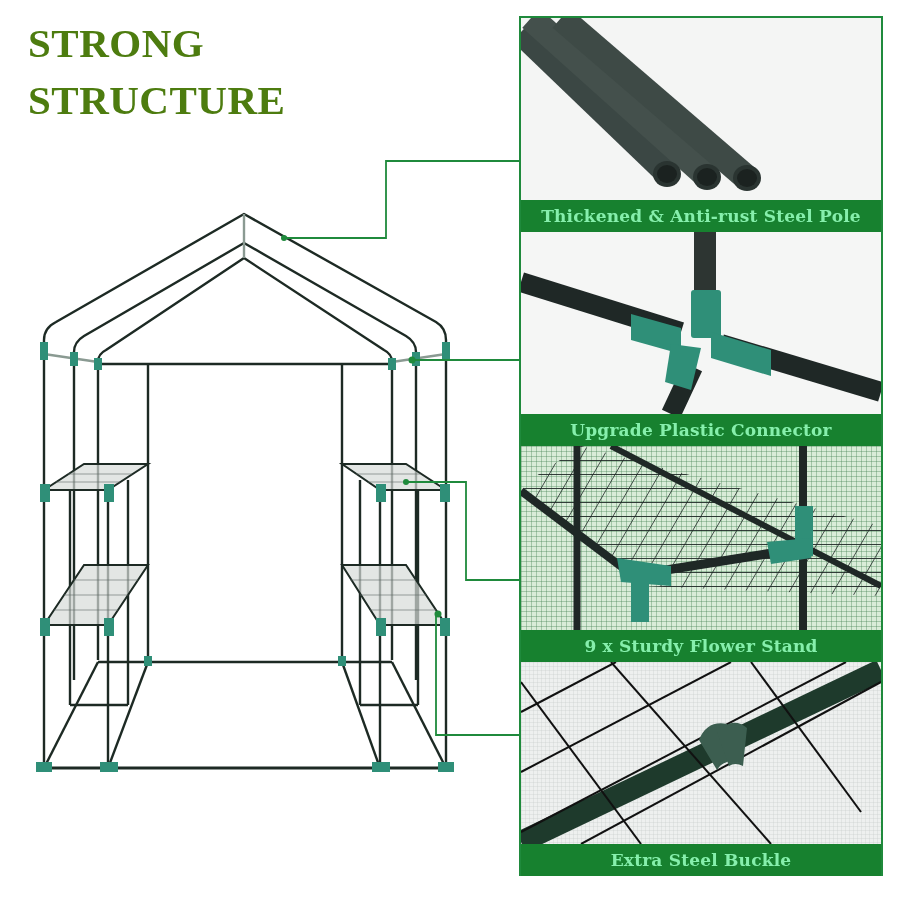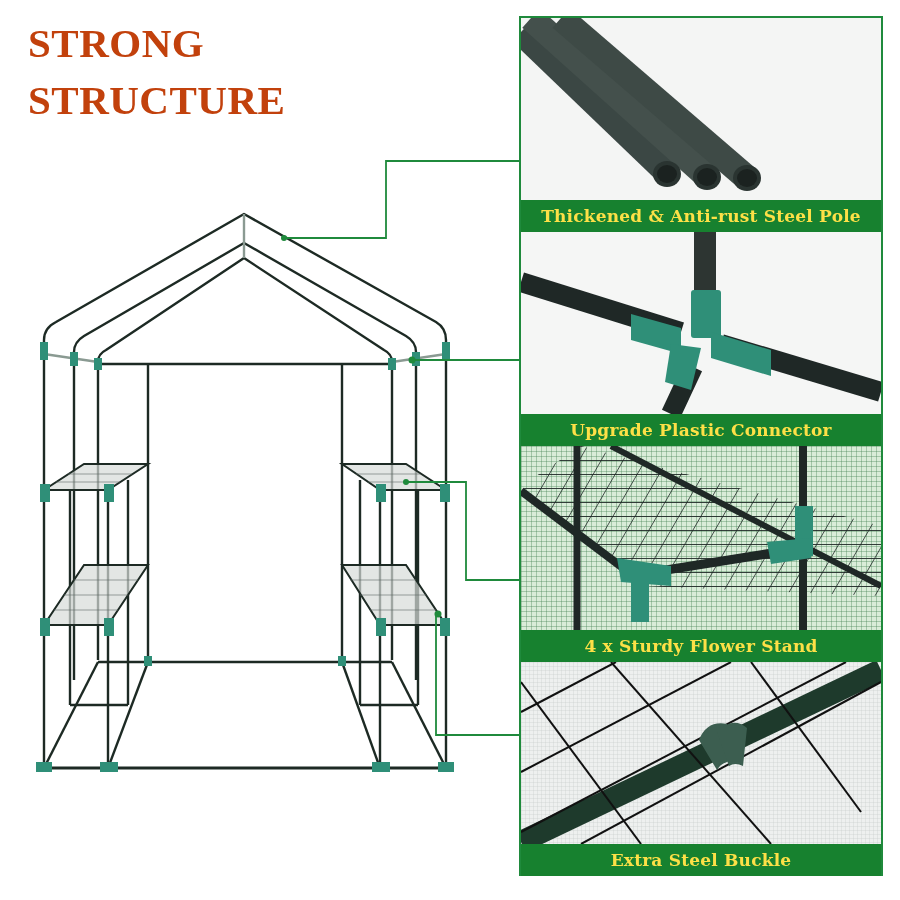--- a/index.html
+++ b/index.html
@@ -1,24 +1,24 @@
 <!DOCTYPE html>
 <html><head>
 <meta charset="utf-8">
 <style>
   html, body { margin: 0; padding: 0; background: #ffffff; }
   body { width: 900px; height: 900px; position: relative; overflow: hidden; font-family: "DejaVu Serif", serif; }
-  .headline { position: absolute; left: 28px; font-family: "Liberation Serif", serif; font-weight: bold; color: #c2410c; font-size: 41px; letter-spacing: 0.5px; line-height: 1; }
+  .headline { position: absolute; left: 28px; font-family: "Liberation Serif", serif; font-weight: bold; color: #4d7c0f; font-size: 41px; letter-spacing: 0.5px; line-height: 1; }
   #h1 { top: 23px; }
   #h2 { top: 80px; }
   .diagram { position: absolute; left: 0; top: 0; width: 900px; height: 900px; }
   .panel-frame { position: absolute; left: 519px; top: 16px; width: 364px; height: 860px; border: 2px solid #1f8a3c; box-sizing: border-box; background: #fff; }
   .panel { position: absolute; left: 521px; width: 360px; overflow: hidden; }
   .panel svg { display: block; }
-  .caption { position: absolute; left: 521px; width: 360px; height: 32px; background: #17812f; color: #fde047; font-family: "DejaVu Serif", serif; font-size: 17px; font-weight: bold; text-align: center; line-height: 32px; white-space: nowrap; letter-spacing: 0.2px; }
+  .caption { position: absolute; left: 521px; width: 360px; height: 32px; background: #17812f; color: #86efac; font-family: "DejaVu Serif", serif; font-size: 17px; font-weight: bold; text-align: center; line-height: 32px; white-space: nowrap; letter-spacing: 0.2px; }
 </style>
 </head>
 <body>
 
 <div id="h1" class="headline">STRONG</div>
 <div id="h2" class="headline">STRUCTURE</div>
 
 <svg class="diagram" viewBox="0 0 900 900" width="900" height="900">
   <g stroke="#1d2a24" stroke-width="2.4" fill="none" stroke-linejoin="round">
 
@@ -169,21 +169,21 @@
     <line x1="120" y1="128" x2="270" y2="104" stroke="#1f2826" stroke-width="9"></line>
     <line x1="90" y1="0" x2="360" y2="140" stroke="#1f2826" stroke-width="6"></line>
     <g fill="#2f8f78">
       <rect x="274" y="60" width="18" height="50"></rect>
       <polygon points="96,112 150,120 150,140 100,136"></polygon>
       <rect x="110" y="130" width="18" height="46"></rect>
       <polygon points="246,96 290,92 290,112 250,118"></polygon>
     </g>
   </svg>
 </div>
-<div class="caption" style="top:630px;">4 x Sturdy Flower Stand</div>
+<div class="caption" style="top:630px;">9 x Sturdy Flower Stand</div>
 
 <div class="panel" style="top:662px;height:182px;">
   <svg width="360" height="182" viewBox="0 0 360 182">
     <defs>
       <pattern id="mesh2" width="4" height="4" patternUnits="userSpaceOnUse">
         <rect width="4" height="4" fill="#eef0ef"></rect>
         <path d="M0 0 L4 0 M0 0 L0 4" stroke="#c3c8c5" stroke-width="0.6"></path>
       </pattern>
     </defs>
     <rect width="360" height="182" fill="url(#mesh2)"></rect>

